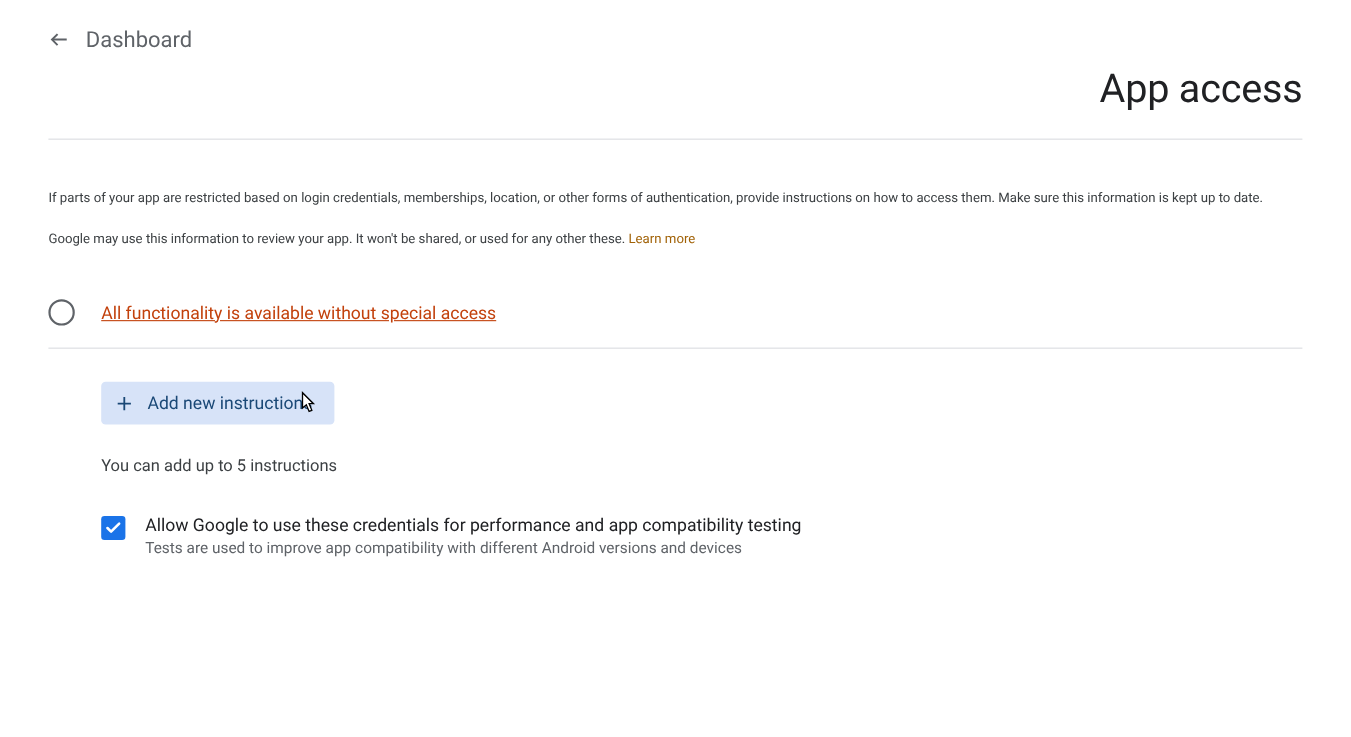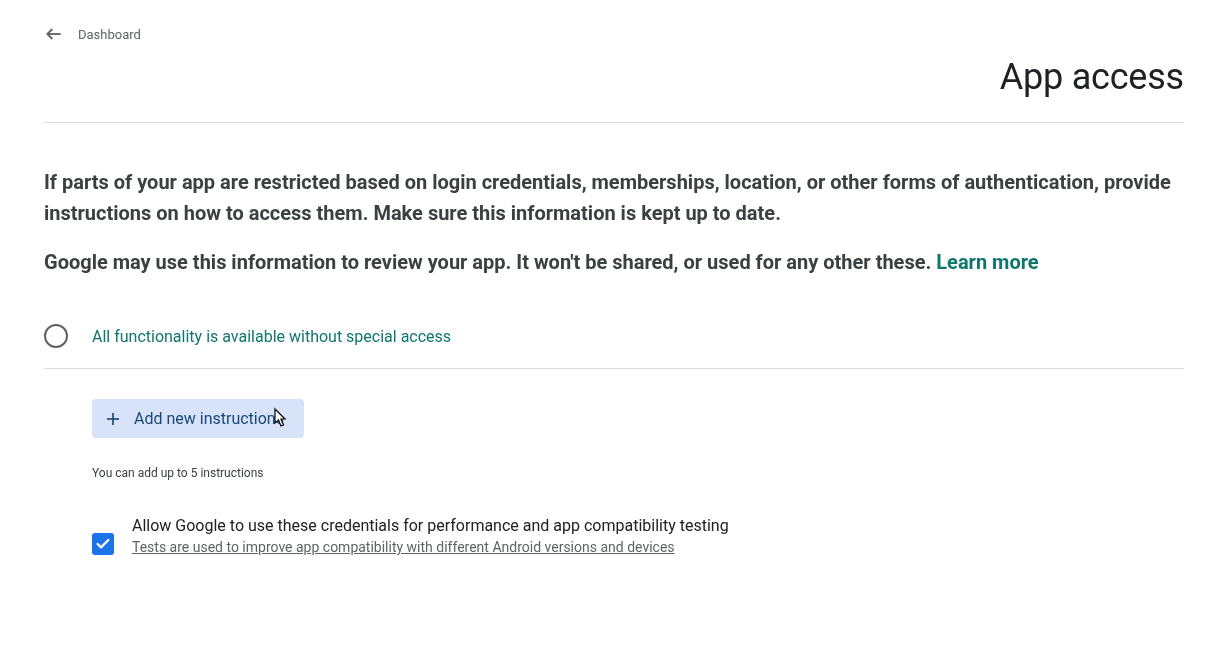--- a/index.html
+++ b/index.html
@@ -24,48 +24,47 @@
       gap: 14px;
       margin-bottom: 12px;
     }
     .back-arrow {
       color: #5f6368;
       display: inline-flex;
       cursor: pointer;
     }
     .breadcrumb-label {
       color: #5f6368;
-      font-size: 13px;
+      font-size: 20px;
       cursor: pointer;
     }
     .page-title {
       font-size: 36px;
       font-weight: 400;
       color: #202124;
       margin-bottom: 24px;
       letter-spacing: -0.2px;
       text-align: right;
     }
     .divider {
       border: none;
       border-top: 1px solid #dadce0;
       margin: 0;
     }
     .intro {
       margin-top: 44px;
     }
     .intro p {
-      font-size: 20px;
+      font-size: 12px;
       line-height: 1.55;
       color: #3c4043;
       margin-bottom: 18px;
-      font-weight: bold;
     }
     .learn-more {
-      color: #0f766e;
+      color: #a16207;
       text-decoration: none;
       cursor: pointer;
     }
     .option-row {
       display: flex;
       align-items: center;
       gap: 24px;
       padding: 20px 0;
     }
     .radio {
@@ -86,21 +85,22 @@
       width: 12px;
       height: 12px;
       background: #1a73e8;
       border-radius: 50%;
       top: 50%;
       left: 50%;
       transform: translate(-50%, -50%);
     }
     .option-label {
       font-size: 16px;
-      color: #0f766e;
+      color: #c2410c;
+      text-decoration: underline;
     }
     .sub-section {
       padding-left: 48px;
       margin-top: 30px;
     }
     .add-button {
       display: inline-flex;
       align-items: center;
       gap: 12px;
       background: #d7e3f8;
@@ -112,26 +112,26 @@
       cursor: pointer;
       font-family: inherit;
       position: relative;
     }
     .plus-icon {
       display: inline-flex;
       color: #1a4876;
     }
     .hint-text {
       margin-top: 28px;
-      font-size: 12px;
+      font-size: 15px;
       color: #3c4043;
     }
     .checkbox-row {
       display: flex;
-      align-items: flex-end;
+      align-items: flex-start;
       gap: 18px;
       margin-top: 36px;
     }
     .checkbox {
       width: 22px;
       height: 22px;
       background: #1a73e8;
       border-radius: 3px;
       display: flex;
       align-items: center;
@@ -148,21 +148,20 @@
       flex-direction: column;
       gap: 4px;
     }
     .checkbox-primary {
       font-size: 16px;
       color: #202124;
     }
     .checkbox-secondary {
       font-size: 14px;
       color: #5f6368;
-      text-decoration: underline;
     }
     .cursor-pointer {
       position: absolute;
       pointer-events: none;
     }
   </style>
 </head>
 <body>
 
 <div class="container">

